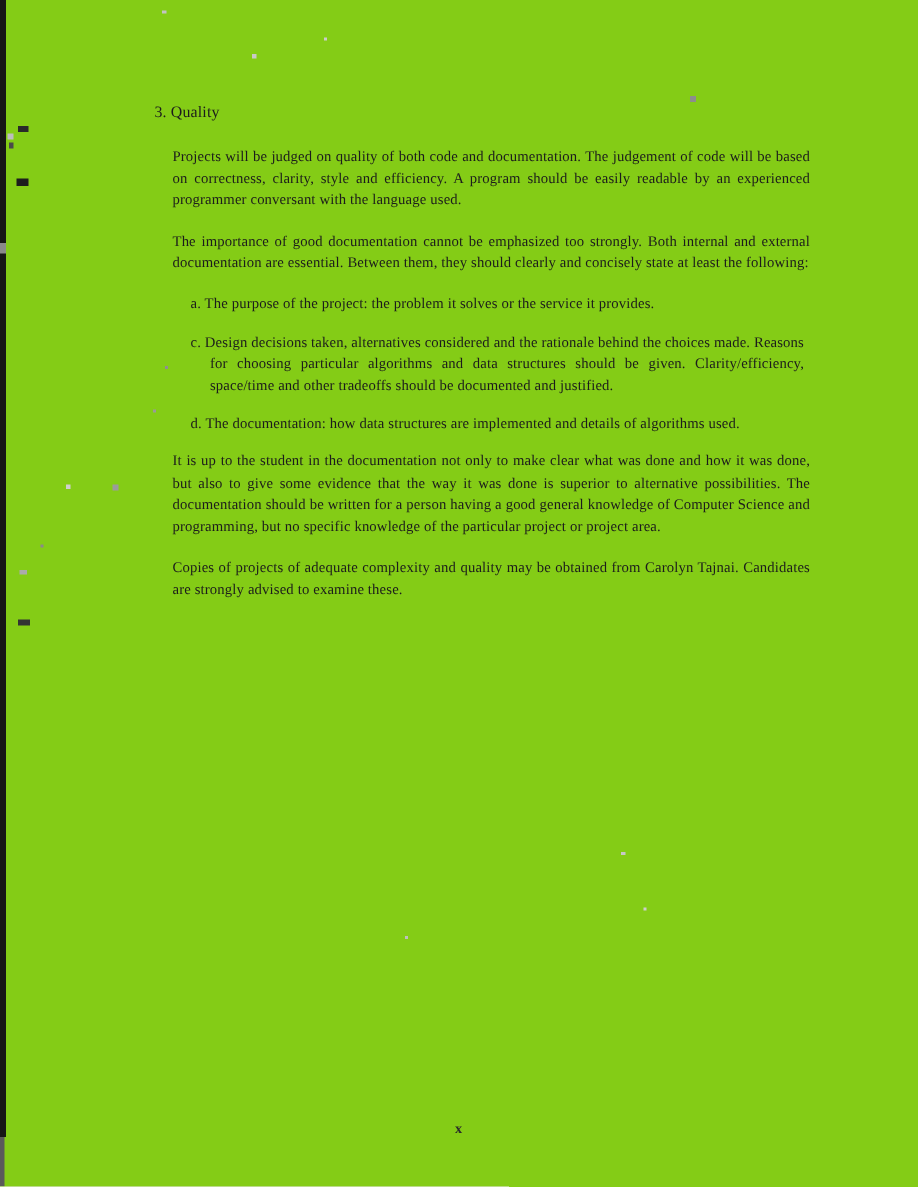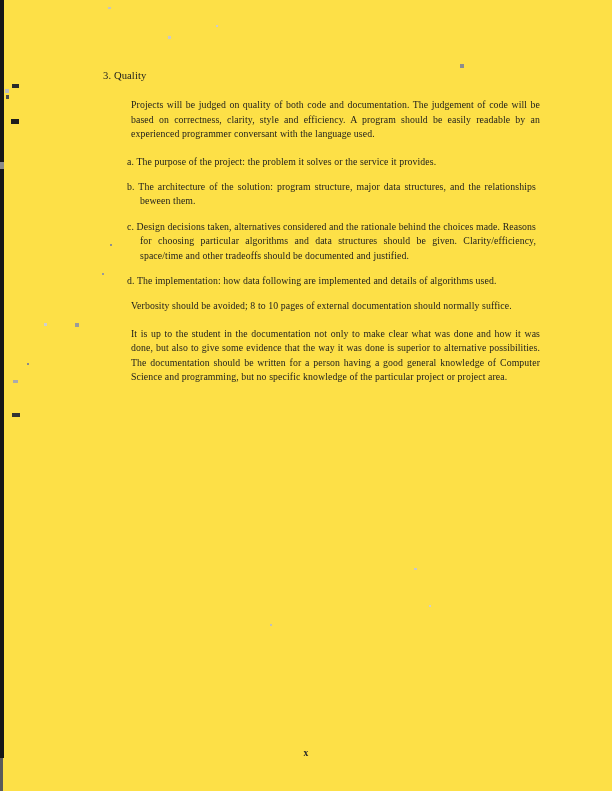--- a/index.html
+++ b/index.html
@@ -1,38 +1,38 @@
 <!DOCTYPE html>
 <html><head>
 <meta charset="utf-8">
 <style>
   html,body{margin:0;padding:0;background:#e8e8e8;}
   .sheet{
     position:relative;
     width:612px;height:791px;
-    background:#fde047;
+    background:#84cc16;
     overflow:hidden;
     font-family:"Liberation Serif","DejaVu Serif",serif;
     color:#1c1c1c;
   }
   
   .edge-strip{position:absolute;left:0;top:0;width:4px;height:758px;background:#161616;}
   .edge-strip-low{position:absolute;left:0;top:758px;width:3px;height:33px;background:#5a5a5a;}
   .edge-notch{position:absolute;left:0;top:162px;width:4px;height:7px;background:#8a8a8a;}
 
   .content{
     position:absolute;left:115px;top:69px;width:425px;
     font-size:9.8px;line-height:14.4px;text-align:justify;
     letter-spacing:.1px;
   }
   .heading{
     margin:0 0 15px -12px;
     font-size:10.6px;font-weight:normal;text-align:left;
   }
-  p.para{margin:0 0 13px 16px;}
+  p.para{margin:0 0 13px 0;}
   .req-list{margin:0 0 1px 0;}
   .req-item{
     margin:0 4px 11px 25px;
     text-indent:-13px;
   }
   .req-label{white-space:pre;}
   .footer{
     position:absolute;left:0;right:0;top:748px;
     text-align:center;font-size:9.5px;font-weight:bold;color:#2a2a2a;
     letter-spacing:.5px;
@@ -65,40 +65,37 @@
   <div class="speck" style="left:12px;top:413px;width:8px;height:4px;background:#333333;"></div>
   <div class="speck" style="left:414px;top:568px;width:3px;height:2px;background:#c8c8c8;"></div>
   <div class="speck" style="left:429px;top:605px;width:2px;height:2px;background:#cecece;"></div>
   <div class="speck" style="left:270px;top:624px;width:2px;height:2px;background:#bfbfbf;"></div>
 
   <div class="content">
 
     <h3 class="heading">3. Quality</h3>
 
     <p class="para">Projects will be judged on quality of both code and documentation.  The judgement of code will be based on correctness, clarity, style and efficiency.  A program should be easily readable by an experienced programmer conversant with the language used.</p>
+    <p class="para">The importance of good documentation cannot be emphasized too strongly.  Both internal and external documentation are essential.  Between them, they should clearly and concisely state at least the following:</p>
 
     <div class="req-list">
       <div class="req-item">
         <span class="req-label">a.</span>
         <span>The purpose of the project: the problem it solves or the service it provides.</span>
       </div>
       <div class="req-item">
-        <span class="req-label">b.</span>
-        <span>The architecture of the solution: program structure, major data structures, and the relationships beween them.</span>
-      </div>
-      <div class="req-item">
         <span class="req-label">c.</span>
         <span>Design decisions taken, alternatives considered and the rationale behind the choices made. Reasons for choosing particular algorithms and data structures should be given. Clarity/efficiency, space/time and other tradeoffs should be documented and justified.</span>
       </div>
       <div class="req-item">
         <span class="req-label">d.</span>
-        <span>The implementation: how data following are implemented and details of algorithms used.</span>
+        <span>The documentation: how data structures are implemented and details of algorithms used.</span>
       </div>
     </div>
 
-    <p class="para">Verbosity should be avoided; 8 to 10 pages of external documentation should normally suffice.</p>
     <p class="para">It is up to the student in the documentation not only to make clear what was done and how it was done, but also to give some evidence that the way it was done is superior to alternative possibilities.  The documentation should be written for a person having a good general knowledge of Computer Science and programming, but no specific knowledge of the particular project or project area.</p>
+    <p class="para">Copies of projects of adequate complexity and quality may be obtained from Carolyn Tajnai. Candidates are strongly advised to examine these.</p>
 
   </div>
 
   <div class="footer">x</div>
 
 </div>
 
 </body></html>

